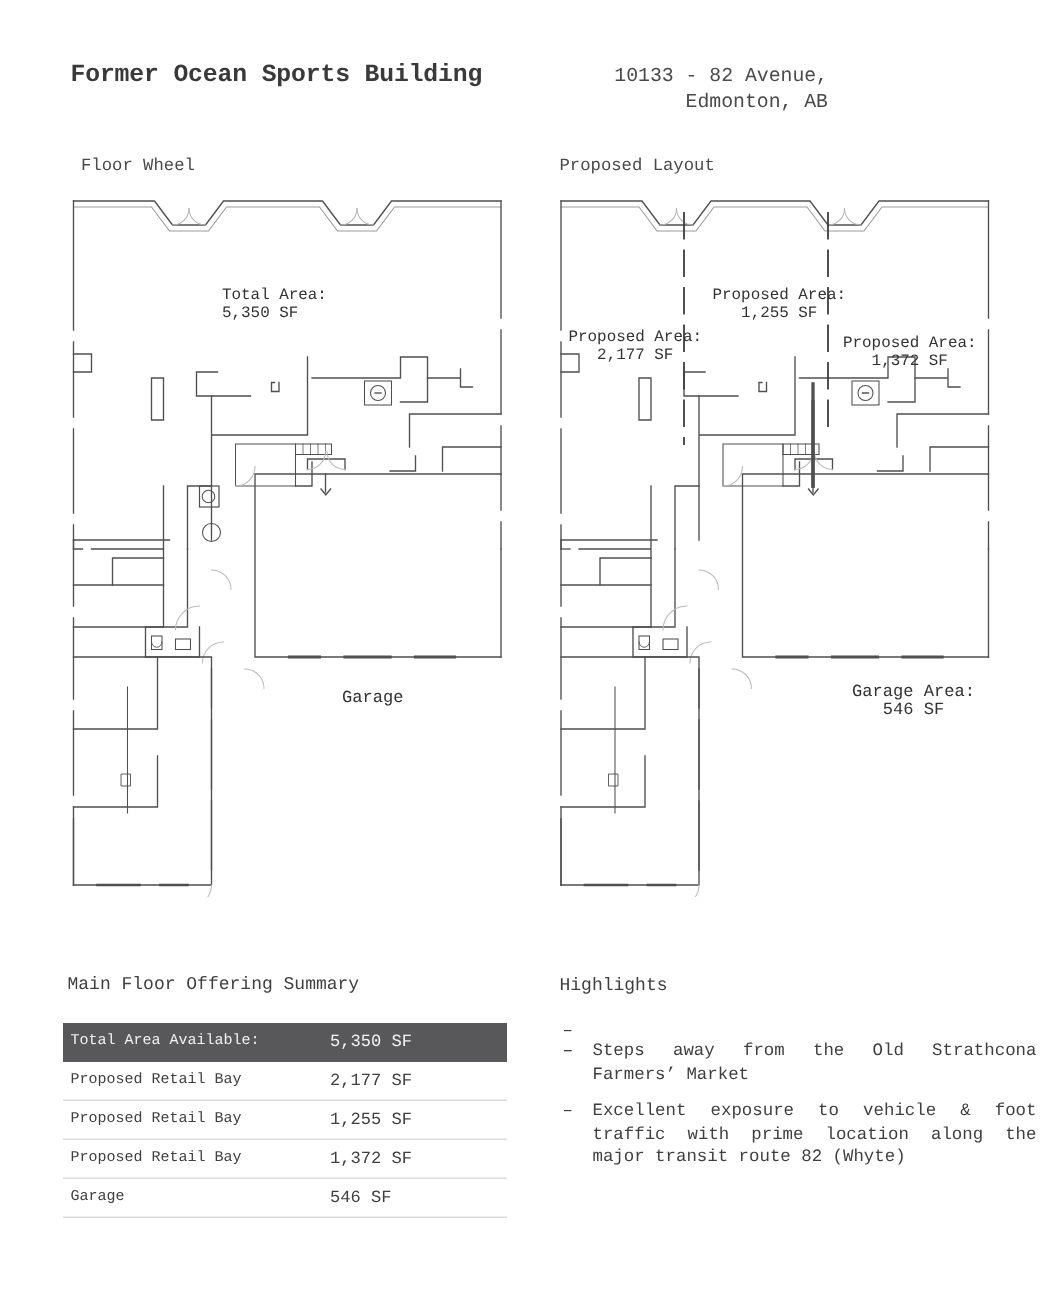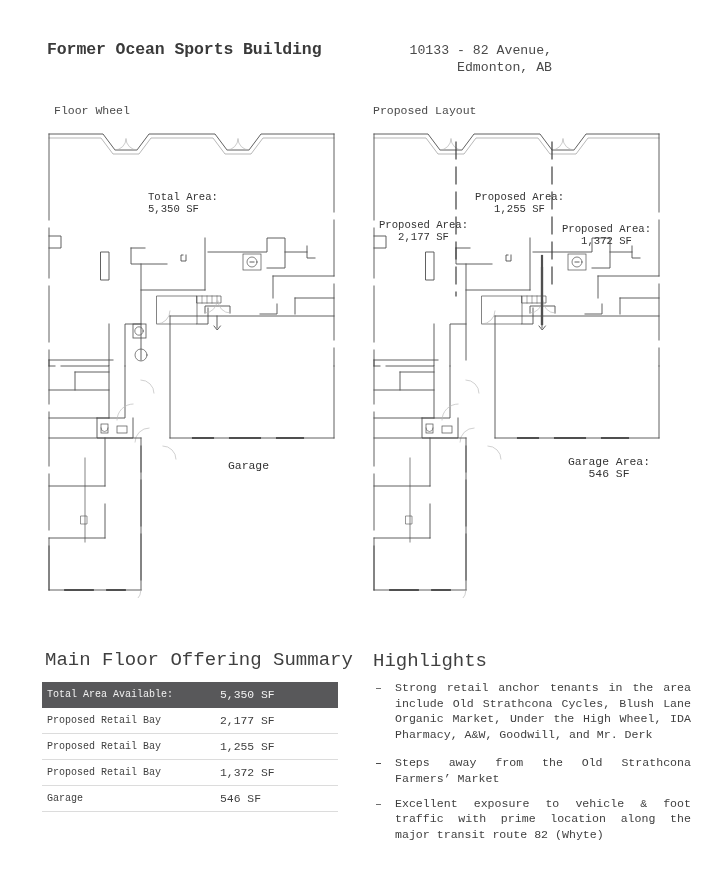--- a/index.html
+++ b/index.html
@@ -81,21 +81,21 @@
   .lbl-total    { left: 148px; top: 191px; }
   .lbl-garage   { left: 228px; top: 460px; font-size: 11.4px; }
   .lbl-p2177    { left: 379px; top: 219px; text-align: left; }
   .lbl-p1255    { left: 475px; top: 191px; text-align: left; }
   .lbl-p1372    { left: 562px; top: 223px; text-align: left; }
   .lbl-garagea  { left: 568px; top: 456px; font-size: 11.4px; text-align: left; }
 
   
   .sec-head {
     position: absolute;
-    font-size: 19px;
+    font-size: 12px;
     color: #3f3f3f;
     white-space: nowrap;
   }
   .sec-summary   { left: 45px;  top: 649px; }
   .sec-highlight { left: 373px; top: 650px; }
 
   
   .tbl {
     position: absolute;
     left: 42px;
@@ -377,19 +377,19 @@
         <div class="tv">1,372 SF</div>
       </div>
       <div class="trow">
         <div class="tl">Garage</div>
         <div class="tv">546 SF</div>
       </div>
     </div>
 
   <div class="sec-head sec-highlight">Highlights</div>
   <div class="hl-list" id="highlights-list">
-      <div class="hl-item"><span class="hl-dash">–</span><span>Strong retail anchor tenants in the area include Old Strathcona Cycles, Blush Lane Organic Market, Under the High Wheel, IDA Pharmacy, A&amp;W, Goodwill, and Mr. Derk</span></div>
+      <div class="hl-item"><span class="hl-dash">–</span></div>
       <div class="hl-item"><span class="hl-dash">–</span></div>
       <div class="hl-item tight"><span class="hl-dash">–</span><span>Steps away from the Old Strathcona Farmers’ Market</span></div>
       <div class="hl-item tight"><span class="hl-dash">–</span><span>Excellent exposure to vehicle &amp; foot traffic with prime location along the major transit route 82 (Whyte)</span></div>
     </div>
 
 </div>
 
 </body></html>

